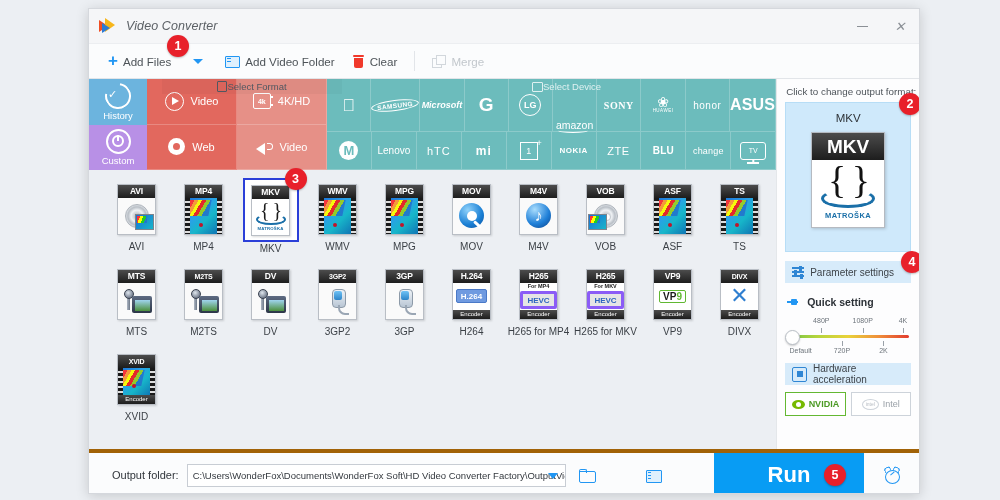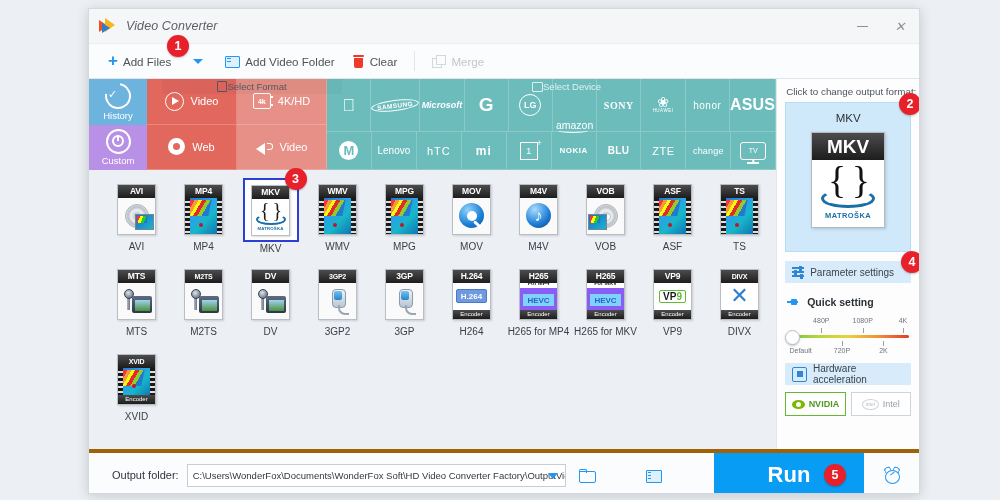--- a/index.html
+++ b/index.html
@@ -439,21 +439,21 @@
     width: 100%; height: 100%;
     display: flex; align-items: center; justify-content: center;
     background: #fff;
   }
   .codec-chip {
     font-size: 8px; font-weight: bold;
     padding: 1.5px 4px;
     border-radius: 2px;
   }
   .chip-h264 { background: #6f9ae0; color:#fff; border:1px solid #4a79c7; }
-  .chip-hevc { background: #7dd3fc; color:#2c64c0; border:6px solid #8b5cf6; }
+  .chip-hevc { background: #e5e5e5; color:#2c64c0; border:3px solid #8b5cf6; }
   .chip-vp9 { background:#fff; color:#1a1a1a; border:1.5px solid #61b832; font-size:10px; padding:0 3px;}
   .chip-vp9 span { color:#61b832; }
   .art-stack { display:flex; flex-direction:column; align-items:center; gap:2px; }
   .sub-lbl { font-size: 5.5px; color:#1a1a1a; font-weight:bold; }
   .art-divx {
     font-size: 22px; color:#2f7fd0; font-weight: 300;
     font-family: "Liberation Sans", sans-serif; line-height:1;
   }
   
   .rp-hint {
@@ -971,24 +971,24 @@
               <div class="dev-cell">
                   <span class="brand-mi">mi</span>
                 </div>
               <div class="dev-cell">
                   <span class="brand-oneplus">1</span>
                 </div>
               <div class="dev-cell">
                   <span class="brand-nokia">NOKIA</span>
                 </div>
               <div class="dev-cell">
+                  <span class="brand-zte">ZTE</span>
+                </div>
+              <div class="dev-cell">
                   <span class="brand-blu">BLU</span>
-                </div>
-              <div class="dev-cell">
-                  <span class="brand-zte">ZTE</span>
                 </div>
               <div class="dev-cell">
                   <span class="brand-alcatel">change</span>
                 </div>
               <div class="dev-cell">
                   <span class="brand-tv">TV</span>
                 </div>
             </div>
           </div>
         </div>

